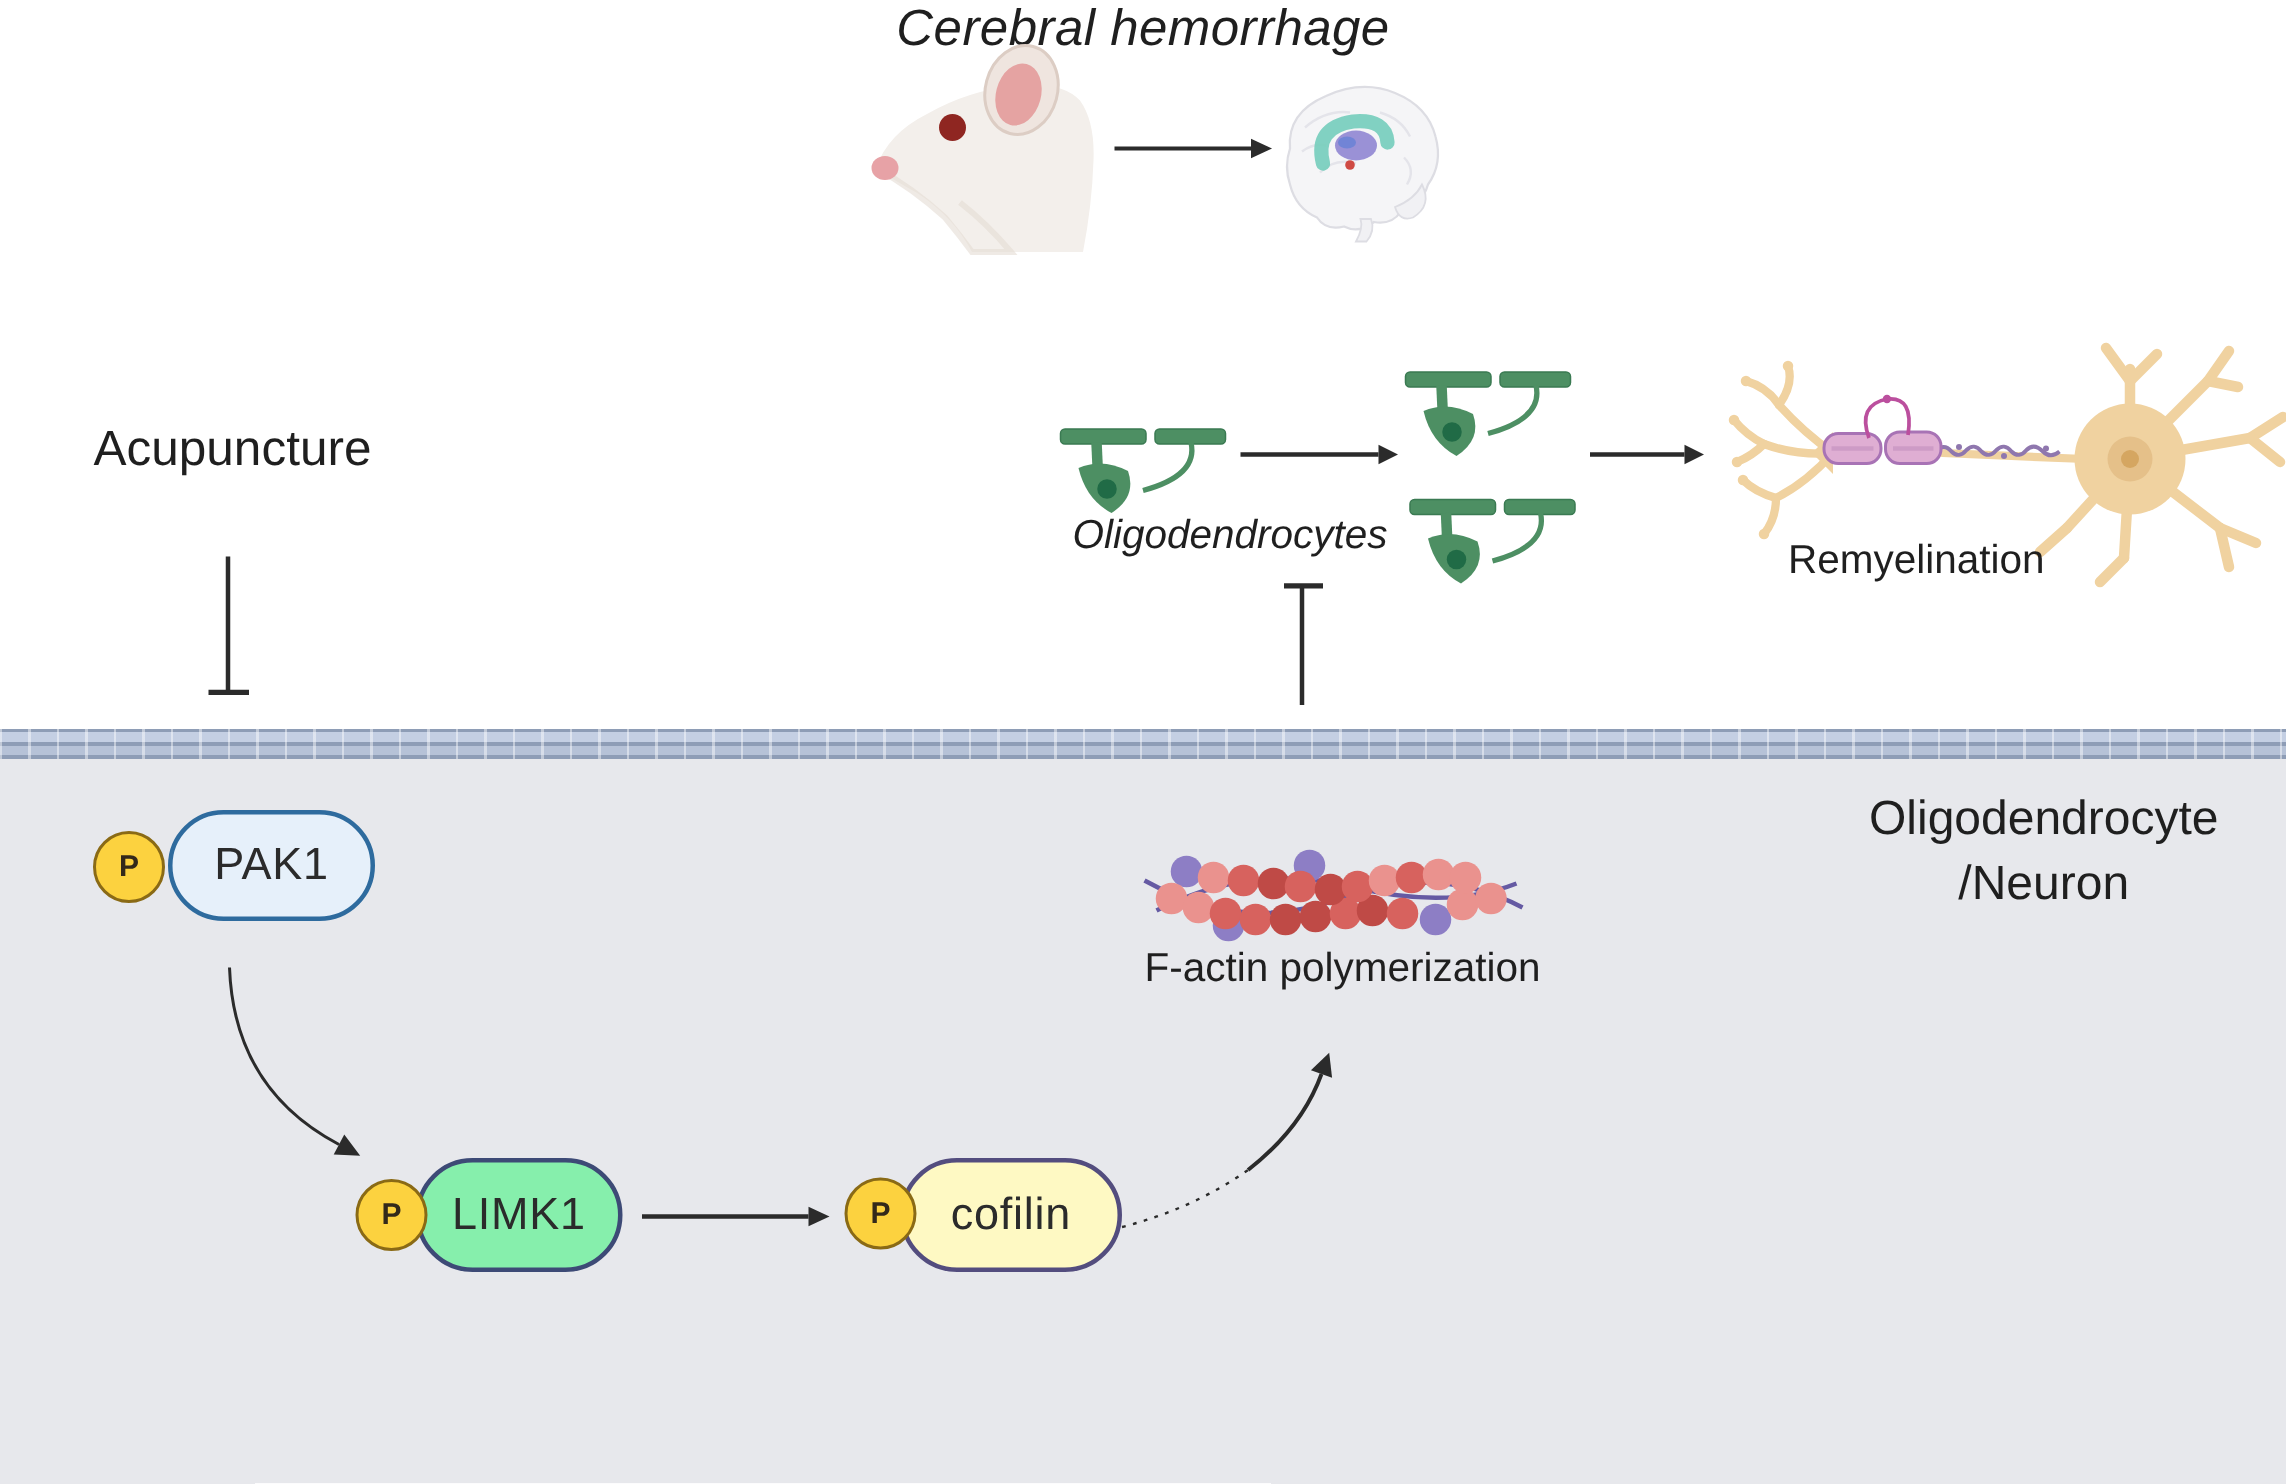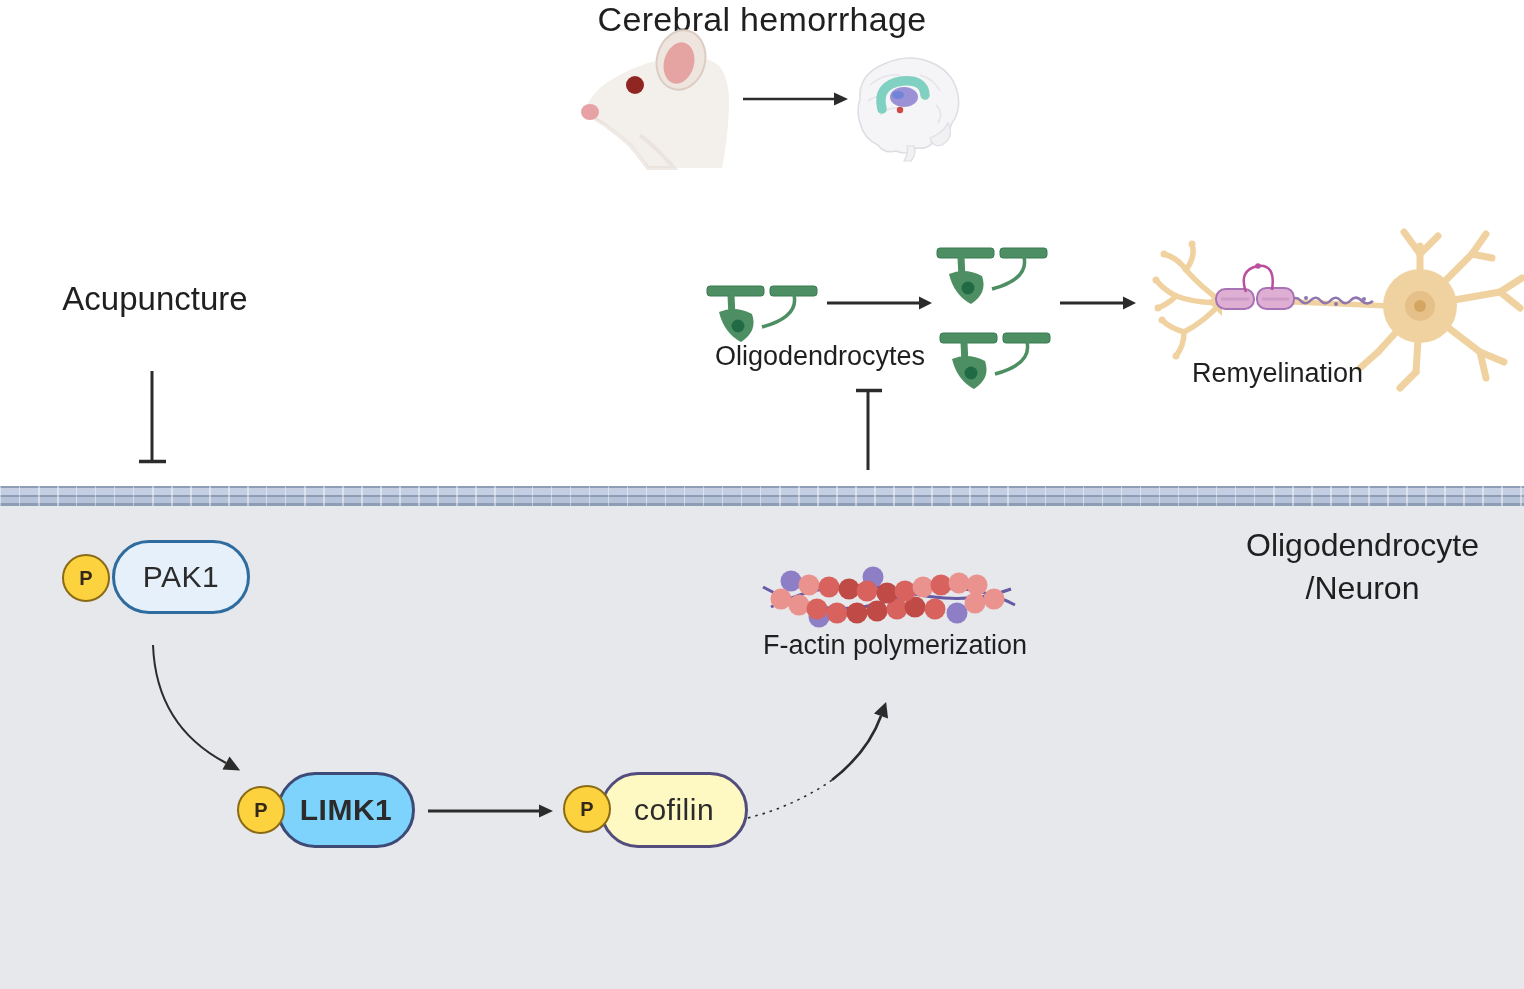--- a/index.html
+++ b/index.html
@@ -86,21 +86,21 @@
       <polygon fill="var(--arrow,#2b2b2b)" points="539,804.5 553,811 539,817.5"></polygon>
     </g>
 
     <g>
       <path class="arrowline" d="M748,818 Q795,806 832,780" stroke-width="1.6" stroke-dasharray="2.5 5"></path>
       <path class="arrowline" d="M832,780 Q868,752 881,716" stroke-width="2.6"></path>
       <polygon fill="var(--arrow,#2b2b2b)" points="0,-7.5 15,0 0,7.5" transform="translate(881,716) rotate(-70)"></polygon>
     </g>
   </svg>
 
-  <div class="abs lbl h1" style="left:0;top:0;width:1524px;">Cerebral hemorrhage</div>
+  <div class="abs lbl h1" style="left:0;top:0;width:1524px;font-style:italic;">Cerebral hemorrhage</div>
 
   <svg class="abs" style="left:578px;top:27px;" width="168" height="142" viewBox="0 0 168 142">
     <path d="M6,85 Q14,62 40,49 Q68,33 100,30 Q130,27 142,40 Q152,54 151,80 Q150,110 144,141 L70,141 Q58,118 34,102 Q16,92 6,85 Z" fill="var(--mouse-body,#f3efeb)"></path>
     <path d="M6,85 Q30,98 52,118 Q62,130 70,141 L96,141 Q80,122 62,108" fill="none" stroke="#e5dcd3" stroke-width="4" opacity=".6"></path>
     <ellipse cx="103" cy="33" rx="24" ry="30" transform="rotate(15 103 33)" fill="#efe5df" stroke="#dccdc4" stroke-width="2"></ellipse>
     <ellipse cx="101" cy="36" rx="15" ry="21" transform="rotate(15 101 36)" fill="var(--mouse-ear,#e5a3a2)"></ellipse>
     <circle cx="57" cy="58" r="9" fill="var(--mouse-eye,#8f2621)"></circle>
     <ellipse cx="12" cy="85" rx="9" ry="8" fill="#e7a2a6"></ellipse>
   </svg>
 
@@ -224,36 +224,36 @@
       <circle cx="134" cy="28" r="10.5" fill="var(--actin-red-dark,#bf4a46)"></circle>
       <circle cx="152" cy="26" r="10.5" fill="var(--actin-red,#d7625e)"></circle>
       <circle cx="170" cy="22" r="10.5" fill="var(--actin-red-light,#ea928e)"></circle>
       <circle cx="188" cy="20" r="10.5" fill="var(--actin-red,#d7625e)"></circle>
       <circle cx="206" cy="18" r="10.5" fill="var(--actin-red-light,#ea928e)"></circle>
       <circle cx="224" cy="20" r="10.5" fill="var(--actin-red-light,#ea928e)"></circle>
     </g>
   </svg>
 
   <div class="abs lbl lbl-xl" style="left:20px;top:280px;width:270px;">Acupuncture</div>
-  <div class="abs lbl lbl-md" style="left:670px;top:341px;width:300px;">Oligodendrocytes</div>
+  <div class="abs lbl lbl-md" style="left:670px;top:341px;width:300px;font-style:italic;">Oligodendrocytes</div>
   <div class="abs lbl lbl-md" style="left:1130px;top:358px;width:295px;text-align:center;">Remyelination</div>
   <div class="abs lbl lbl-md" style="left:735px;top:630px;width:320px;">F-actin polymerization</div>
   <div class="abs lbl lbl-lg" style="left:1215px;top:524px;width:295px;">
     <div>Oligodendrocyte</div>
     <div>/Neuron</div>
   </div>
 
   <div class="abs pill" style="left: 112px; top: 540px; width: 138px; height: 74px; background: rgb(230, 240, 250); border-color: rgb(46, 107, 158);">
     <span>PAK1</span>
   </div>
   <div class="abs pbadge" style="left:62px;top:554px;">
     <span>P</span>
   </div>
 
-  <div class="abs pill" style="left: 277px; top: 772px; width: 138px; height: 76px; background: #7dd3fc; border-color: rgb(61, 74, 118); font-weight: bold;">
+  <div class="abs pill" style="left: 277px; top: 772px; width: 138px; height: 76px; background: #86efac; border-color: rgb(61, 74, 118);">
     <span>LIMK1</span>
   </div>
   <div class="abs pbadge" style="left:237px;top:786px;">
     <span>P</span>
   </div>
 
   <div class="abs pill" style="left: 600px; top: 772px; width: 148px; height: 76px; background: #fef9c3; border-color: rgb(83, 77, 126);">
     <span>cofilin</span>
   </div>
   <div class="abs pbadge" style="left:563px;top:785px;">

